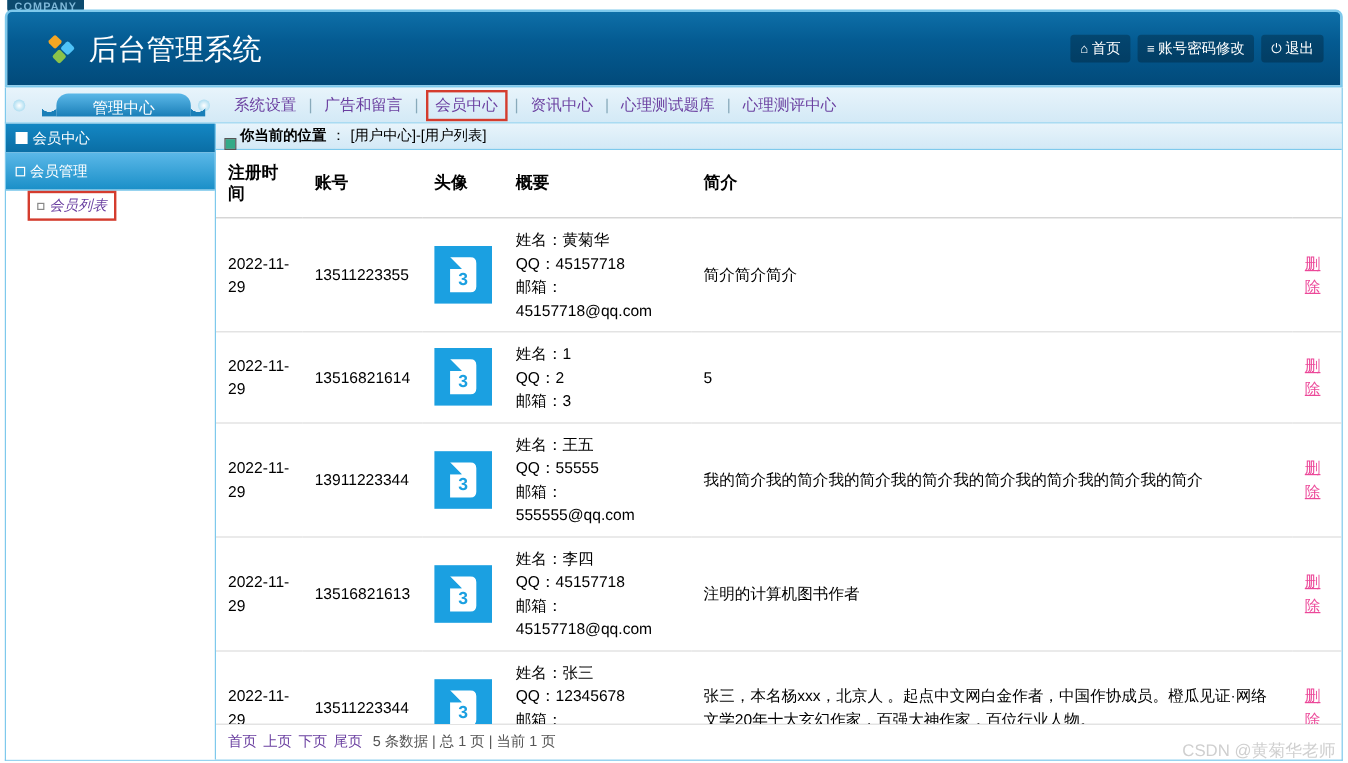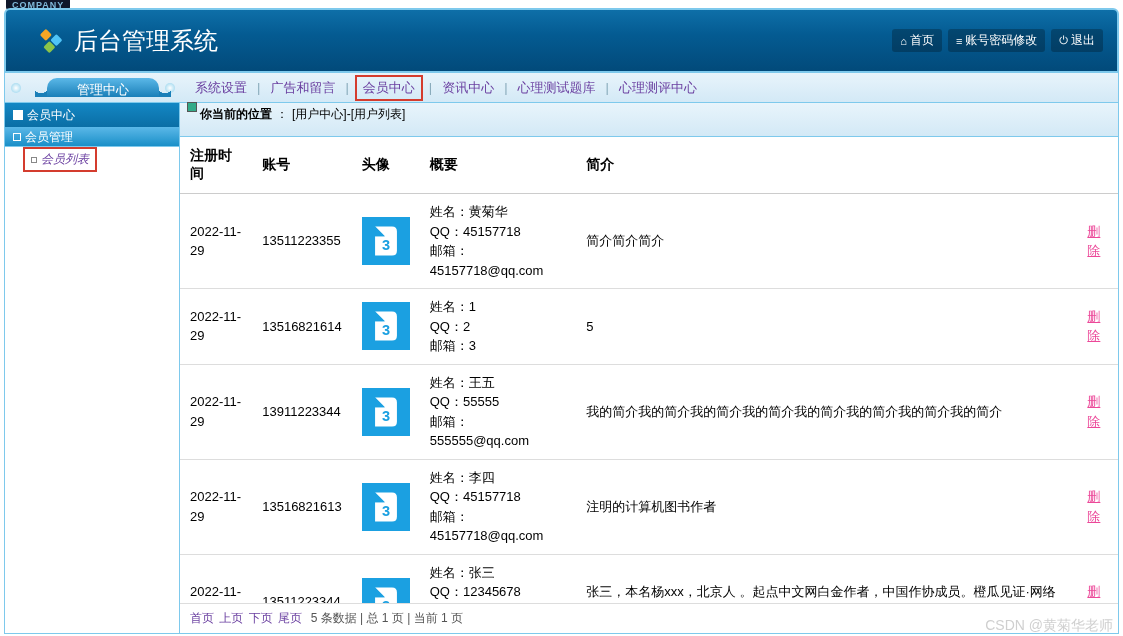--- a/index.html
+++ b/index.html
@@ -1,18 +1,18 @@
 <!DOCTYPE html>
 <html><head>
 <meta charset="utf-8">
 <style>
 * { margin: 0; padding: 0; box-sizing: border-box; }
 body { font-family: "Microsoft YaHei", Arial, sans-serif; font-size: 13px; background: #fff; width: 1123px; height: 636px; overflow: hidden; position: relative; }
 
-.company-tag { position: absolute; top: 0; left: 6px; background: #0f172a; color: #7fb8d8; font-size: 9px; font-weight: bold; padding: 0 6px; letter-spacing: 1px; border-radius: 0 0 3px 3px; }
+.company-tag { position: absolute; top: 0; left: 6px; background: #0c4a6e; color: #7fb8d8; font-size: 9px; font-weight: bold; padding: 0 6px; letter-spacing: 1px; border-radius: 0 0 3px 3px; }
 
 .topbar { height: 65px; background: linear-gradient(#0e6fa8, #045b92 40%, #024a7a); border: 2px solid #7ec9ec; border-radius: 6px 6px 0 0; margin: 8px 4px 0; display: flex; align-items: center; color: #fff; padding: 0 32px; position: relative; }
 .logo-icon { width: 28px; height: 28px; margin-right: 8px; }
 .sys-title { font-size: 24px; font-weight: 500; margin-right: 20px; }
 .user-info { font-size: 15px; }
 .top-right { position: absolute; right: 14px; display: flex; gap: 6px; align-items: center; }
 .top-btn { background: rgba(0,0,0,.25); color: #fff; border: none; border-radius: 3px; padding: 3px 8px; font-size: 12px; cursor: pointer; display: flex; align-items: center; gap: 3px; }
 .top-btn .ico { font-size: 11px; }
 
 .menubar { height: 30px; background: linear-gradient(#e8f4fb, #d3e9f6); border: 1px solid #7ec9ec; border-top: none; margin: 0 4px; display: flex; align-items: center; }
@@ -24,29 +24,29 @@
 .menu-items { display: flex; align-items: center; margin-left: 10px; }
 .menu-items a { color: #6a3fa0; text-decoration: none; padding: 0 4px; }
 .menu-items .sep { color: #8ab; margin: 0 6px; }
 .menu-items .boxed { border: 2px solid #d43c2e; padding: 2px 6px; }
 
 .main { display: flex; margin: 0 4px; border: 1px solid #7ec9ec; border-top: none; height: calc(636px - 105px); }
 
 .sidebar { width: 175px; border-right: 1px solid #7ec9ec; background: #fff; }
 .side-head { background: linear-gradient(#1487c4, #0a6ea5); color: #fff; height: 24px; line-height: 24px; padding-left: 8px; font-size: 12px; display: flex; align-items: center; gap: 4px; }
 .side-head .sq { width: 10px; height: 10px; background: #fff; }
-.side-sub { background: linear-gradient(#5bb8e8, #1a8fc8); color: #fff; height: 20px; line-height: 22px; padding-left: 8px; font-size: 12px; display: flex; align-items: center; gap: 4px; border-bottom: 1px solid #7ec9ec; }
+.side-sub { background: linear-gradient(#5bb8e8, #1a8fc8); color: #fff; height: 32px; line-height: 22px; padding-left: 8px; font-size: 12px; display: flex; align-items: center; gap: 4px; border-bottom: 1px solid #7ec9ec; }
 .side-sub .sq2 { width: 8px; height: 8px; border: 1px solid #fff; }
 .side-item { padding: 4px 4px 4px 22px; font-size: 12px; }
 .side-item a { color: #6a3fa0; }
 .side-item .sq3 { display: inline-block; width: 6px; height: 6px; border: 1px solid #888; margin-right: 4px; }
 .side-item.boxed2 { border: 2px solid #d43c2e; display: inline-block; margin-left: 18px; padding: 2px 6px; font-style: italic; }
 
 .content { flex: 1; display: flex; flex-direction: column; }
-.breadcrumb { background: linear-gradient(#e8f4fb,#d3e9f6); border-bottom: 1px solid #7ec9ec; height: 34px; line-height: 22px; padding-left: 8px; font-size: 12px; display: flex; align-items: flex-start; gap: 4px; }
+.breadcrumb { background: linear-gradient(#e8f4fb,#d3e9f6); border-bottom: 1px solid #7ec9ec; height: 22px; line-height: 22px; padding-left: 8px; font-size: 12px; display: flex; align-items: flex-end; gap: 4px; }
 .breadcrumb .sq { width: 8px; height: 8px; background: #3a8; outline: 1px solid #555; }
 .breadcrumb b { font-weight: bold; }
 
 .table-wrap { flex: 1; overflow: auto; }
 table { width: 100%; border-collapse: collapse; }
 th { text-align: left; font-weight: bold; padding: 10px 10px; background: #fff; border-bottom: 1px solid #ccc; font-size: 14px; }
 td { padding: 8px 10px; border-bottom: 1px solid #ddd; vertical-align: middle; font-size: 13px; line-height: 1.5; }
 .avatar-cell { width: 55px; }
 .avatar-box { width: 48px; height: 48px; background: #1ba0e1; display: flex; align-items: center; justify-content: center; color: #fff; }
 .avatar-box svg { width: 30px; height: 34px; }

